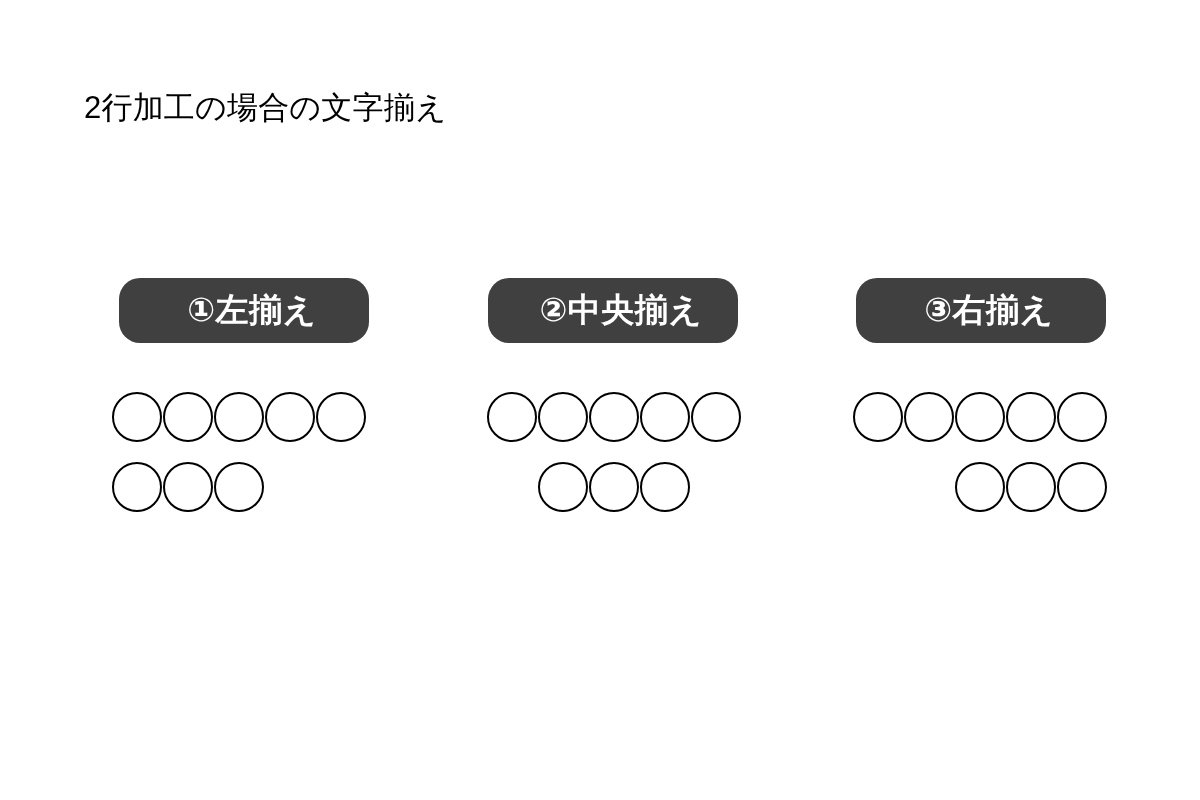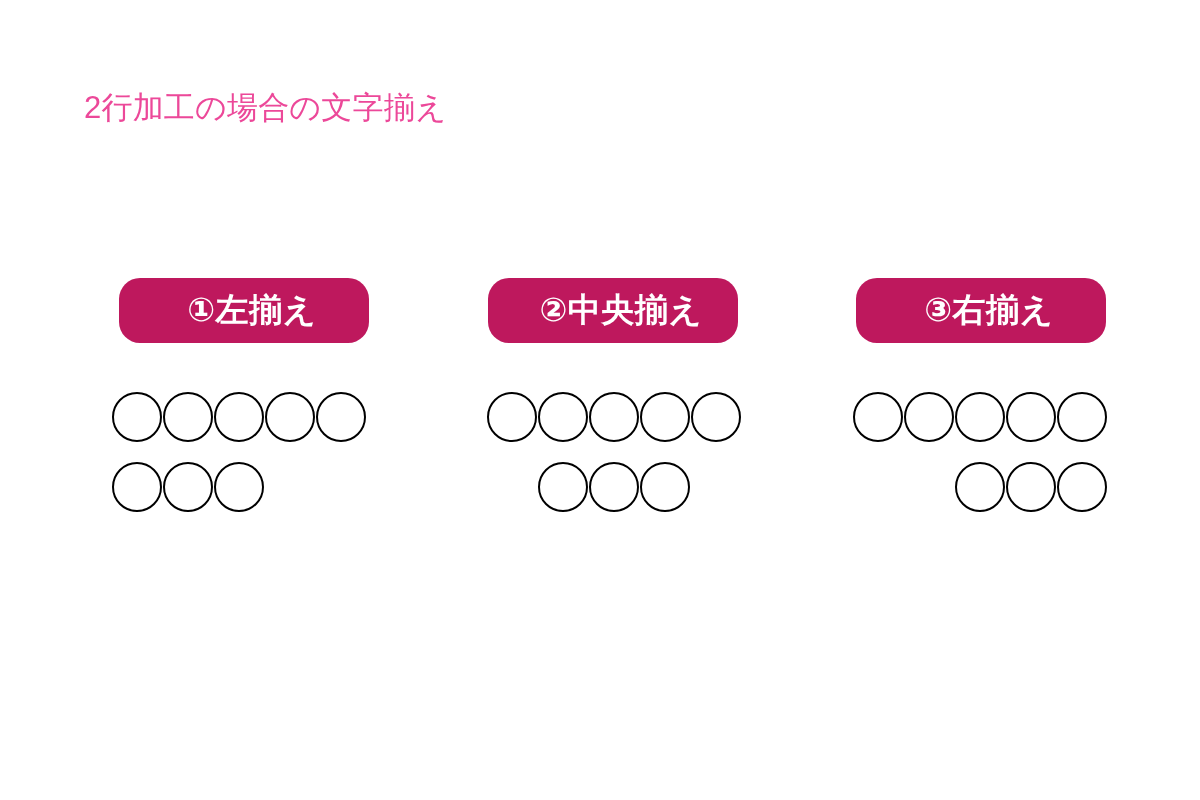--- a/index.html
+++ b/index.html
@@ -25,41 +25,41 @@
     background: #ffffff;
   }
 
   
   #slide-title {
     position: absolute;
     left: 84px;
     top: 88px;
     font-size: 31px;
     line-height: 40px;
-    color: #ec4899;
+    color: #000000;
     letter-spacing: 0.2px;
     white-space: nowrap;
   }
 
   
   .align-column {
     position: absolute;
     top: 278px;
     width: 250px;
   }
   #column-left   { left: 119px; }
   #column-center { left: 488px; }
   #column-right  { left: 856px; }
 
   
   .badge {
     position: relative;
     width: 250px;
     height: 65px;
-    background: #be185d;
+    background: #404040;
     border-radius: 21px;
     display: flex;
     align-items: center;
     justify-content: center;
     box-sizing: border-box;
     padding-left: 16px;
   }
   .badge-label {
     color: #ffffff;
     font-size: 33px;

